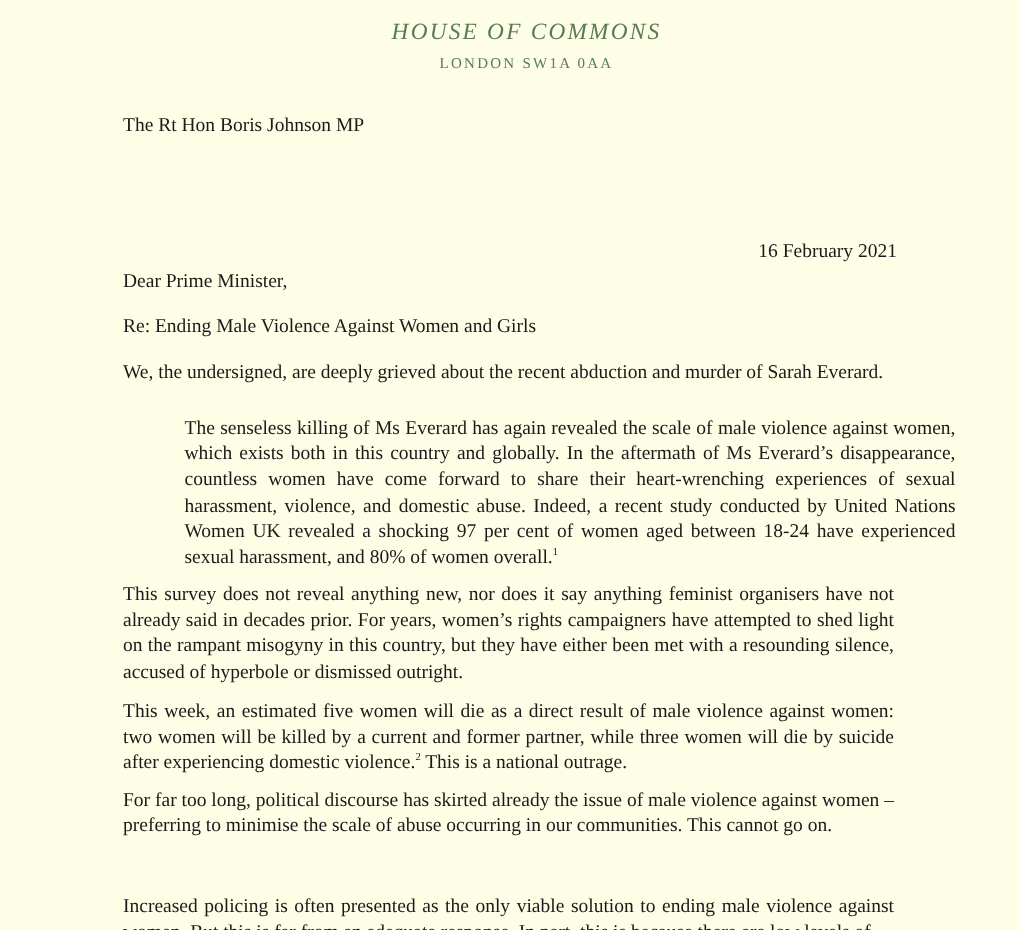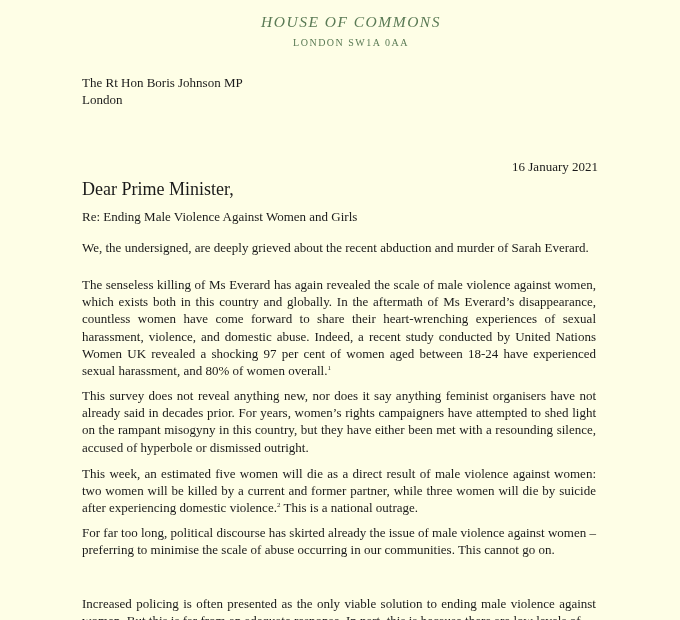--- a/index.html
+++ b/index.html
@@ -12,45 +12,44 @@
   }
   .letterhead {
     position: absolute; left: 0; top: 10px; width: 100%;
     text-align: center; color: #5a7a55;
     letter-spacing: 1.5px;
   }
   .lh1 { font-size: 15.5px; position: absolute; left: 0; right: 0; top: 3px; text-align: center; padding-left: 22px; font-style: italic; }
   .lh2 { font-size: 10px; position: absolute; left: 0; right: 0; top: 27px; text-align: center; padding-left: 22px; }
   .address { position: absolute; left: 82px; top: 75px; font-size: 13px; line-height: 16.5px; }
   .date { position: absolute; right: 82px; top: 159px; font-size: 13px; }
-  .salutation { position: absolute; left: 82px; top: 179px; font-size: 18px; font-family: Liberation Serif, serif; }
+  .salutation { position: absolute; left: 82px; top: 179px; font-size: 13px; font-family: Liberation Serif, serif; }
   .subject { position: absolute; left: 82px; top: 209px; font-size: 13px; font-weight: normal; }
   .para { position: absolute; left: 82px; width: 514px; font-size: 13px; line-height: 17.2px; text-align: justify; }
   .p1 { top: 239px; }
-  .p2 { top: 276px; }
+  .p2 { top: 276px; margin-left: 41px; }
   .p3 { top: 387px; }
   .p4 { top: 465px; }
   .p5 { top: 524px; }
   .p6 { top: 595px; }
   sup { font-size: 7px; line-height: 0; }
 </style>
 </head>
 <body>
 
 <div class="letterhead">
   <div class="lh1">HOUSE OF COMMONS</div>
   <div class="lh2">LONDON SW1A 0AA</div>
 </div>
 
 <div class="address">
   <div>The Rt Hon Boris Johnson MP</div>
-  <div>London</div>
 </div>
 
-<div class="date">16 January 2021</div>
+<div class="date">16 February 2021</div>
 <div class="salutation">Dear Prime Minister,</div>
 <div class="subject">Re: Ending Male Violence Against Women and Girls</div>
 
 <div class="para p1"><span>We, the undersigned, are deeply grieved about the recent abduction and murder of Sarah Everard.</span></div>
 <div class="para p2"><span>The senseless killing of Ms Everard has again revealed the scale of male violence against women, which exists both in this country and globally. In the aftermath of Ms Everard’s disappearance, countless women have come forward to share their heart-wrenching experiences of sexual harassment, violence, and domestic abuse. Indeed, a recent study conducted by United Nations Women UK revealed a shocking 97 per cent of women aged between 18-24 have experienced sexual harassment, and 80% of women overall.</span><sup>1</sup></div>
 <div class="para p3"><span>This survey does not reveal anything new, nor does it say anything feminist organisers have not already said in decades prior. For years, women’s rights campaigners have attempted to shed light on the rampant misogyny in this country, but they have either been met with a resounding silence, accused of hyperbole or dismissed outright.</span></div>
 <div class="para p4"><span>This week, an estimated five women will die as a direct result of male violence against women: two women will be killed by a current and former partner, while three women will die by suicide after experiencing domestic violence.</span><sup>2</sup><span> This is a national outrage.</span></div>
 <div class="para p5"><span>For far too long, political discourse has skirted already the issue of male violence against women – preferring to minimise the scale of abuse occurring in our communities. This cannot go on.</span></div>
 <div class="para p6"><span>Increased policing is often presented as the only viable solution to ending male violence against women. But this is far from an adequate response. In part, this is because there are low levels of</span></div>
 

